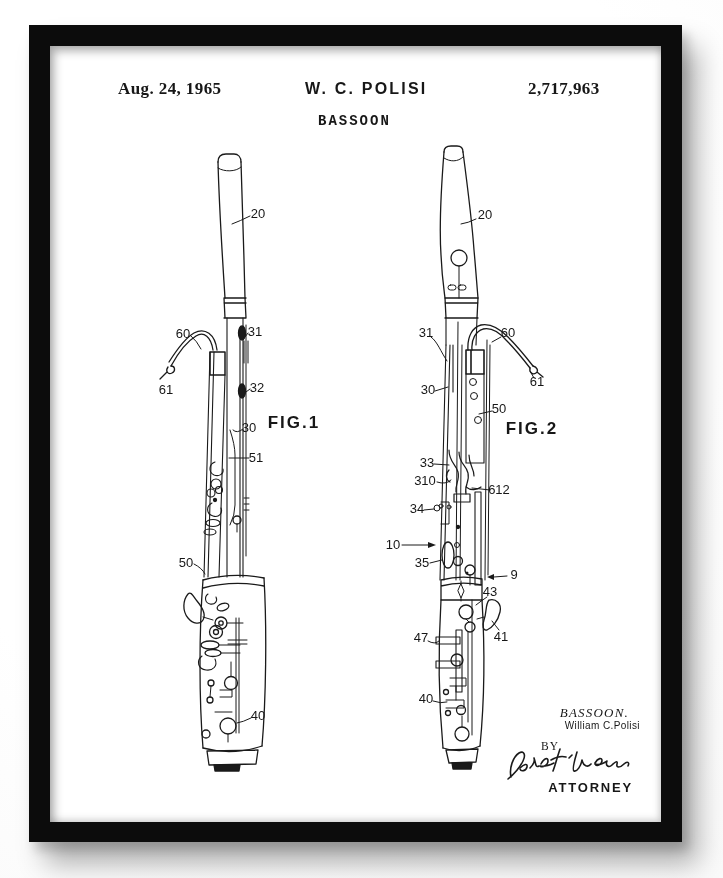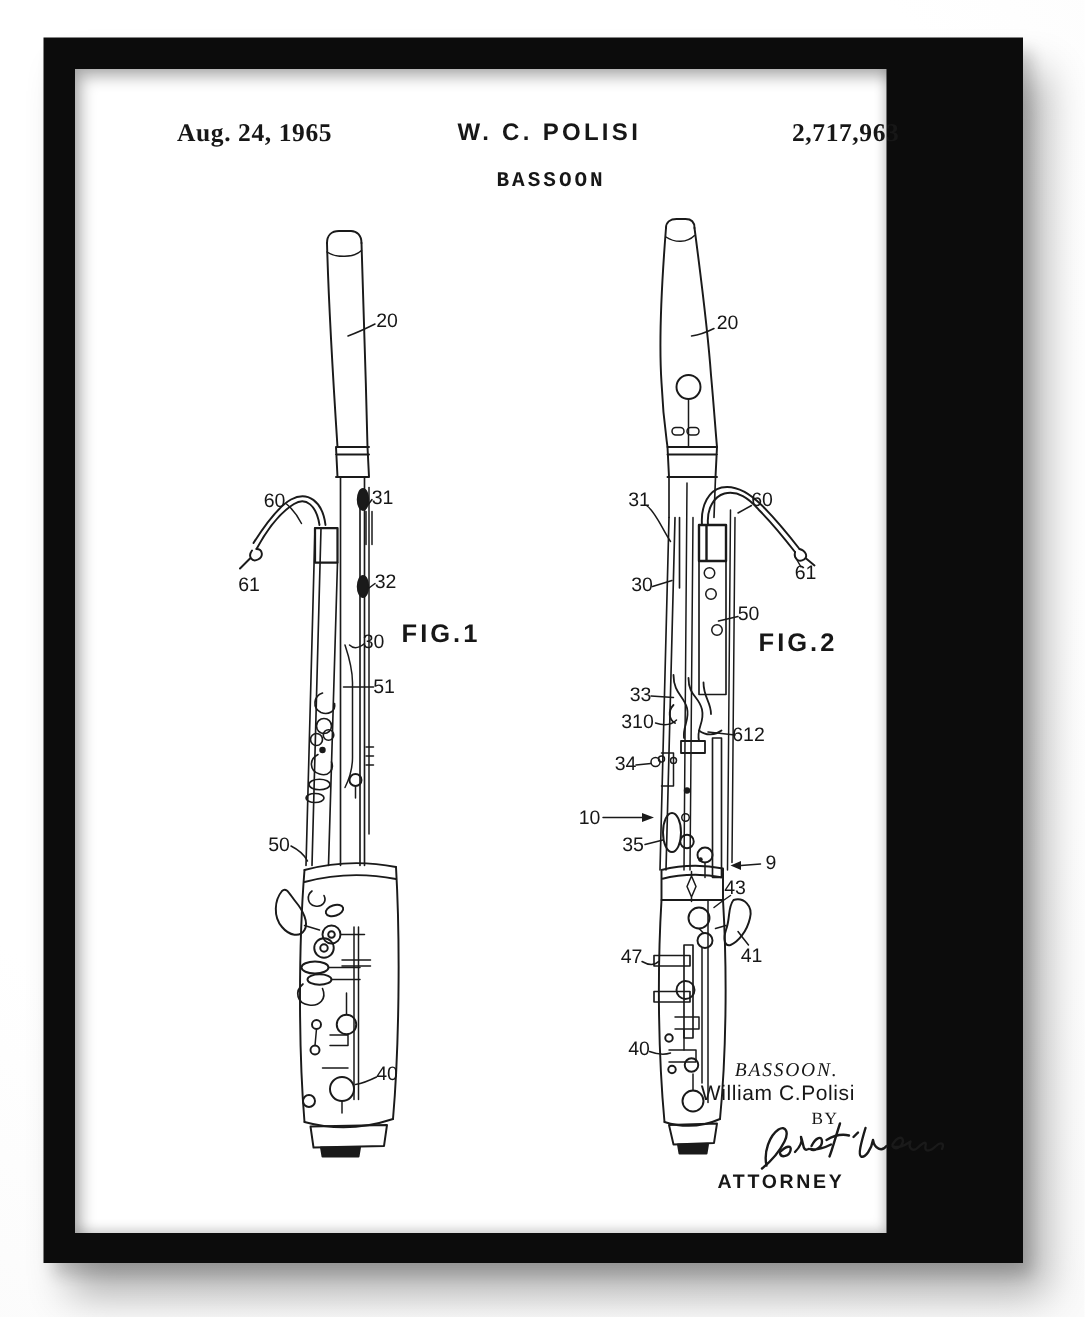--- a/index.html
+++ b/index.html
@@ -7,57 +7,57 @@
     width:723px;height:878px;position:relative;overflow:hidden;
     background:radial-gradient(circle at 40% 35%, #ffffff 60%, #fafafa 100%);
     font-family:"Liberation Sans", sans-serif;
   }
   .frame{
     position:absolute;left:29px;top:25px;width:653px;height:817px;
     background:#0c0c0c;
     box-shadow:16px 22px 26px rgba(0,0,0,.30), 6px 8px 10px rgba(0,0,0,.18);
   }
   .paper{
-    position:absolute;left:21px;top:21px;width:541px;height:776px;
+    position:absolute;left:21px;top:21px;width:611px;height:776px;
     background:#ffffff;
     box-shadow:inset 4px 5px 10px rgba(0,0,0,.32), inset -2px -3px 7px rgba(0,0,0,.14);
   }
   .paper > div{position:absolute;color:#171717;white-space:nowrap;}
   .hdr-date, .hdr-num{
     font-family:"Liberation Serif", serif;font-weight:700;font-size:17px;letter-spacing:.4px;
   }
   .hdr-name{
     font-family:"Liberation Sans", sans-serif;font-weight:700;font-size:16px;letter-spacing:2.2px;
   }
   .hdr-title{
     font-family:"Liberation Mono", monospace;font-weight:700;font-size:14px;letter-spacing:2px;
   }
   .inv-heading{
     font-family:"Liberation Serif", serif;font-style:italic;font-size:13px;letter-spacing:1.2px;
   }
-  .inv-name{font-size:14px;letter-spacing:.4px;}
+  .inv-name{font-size:10px;letter-spacing:.4px;}
   .by-label{font-family:"Liberation Serif", serif;font-size:11.5px;letter-spacing:1px;margin-left:44px;}
   .attorney{font-weight:700;font-size:13px;letter-spacing:1.8px;}
   svg.art{position:absolute;left:0;top:0;}
   svg.art text{
     font-family:"Liberation Sans", sans-serif;font-size:13px;fill:#171717;
     stroke:none;
   }
   svg.art text.caption{font-size:17px;font-weight:700;letter-spacing:2px;}
 </style>
 </head>
 <body>
 
 <div class="frame">
   <div class="paper">
 
     <div class="hdr-date" style="left:68px;top:33px;">Aug. 24, 1965</div>
     <div class="hdr-name" style="left:255px;top:34px;">W. C. POLISI</div>
     <div class="hdr-num" style="left:478px;top:33px;">2,717,963</div>
-    <div class="hdr-title" style="left:281px;top:67px;">BASSOON</div>
+    <div class="hdr-title" style="left:268px;top:67px;">BASSOON</div>
 
     <div class="inv-heading" style="right:32px;top:659px;">BASSOON.</div>
     <div class="inv-name" style="right:21px;top:674px;">William C.Polisi</div>
     <div class="by-label" style="left:447px;top:694px;">BY</div>
     <div class="attorney" style="right:28px;top:734px;">ATTORNEY</div>
 
     <svg class="art" width="611" height="776" viewBox="50 46 611 776">
 
       <g stroke="#1a1a1a" fill="none" stroke-width="1.3" stroke-linecap="round" stroke-linejoin="round">
 

